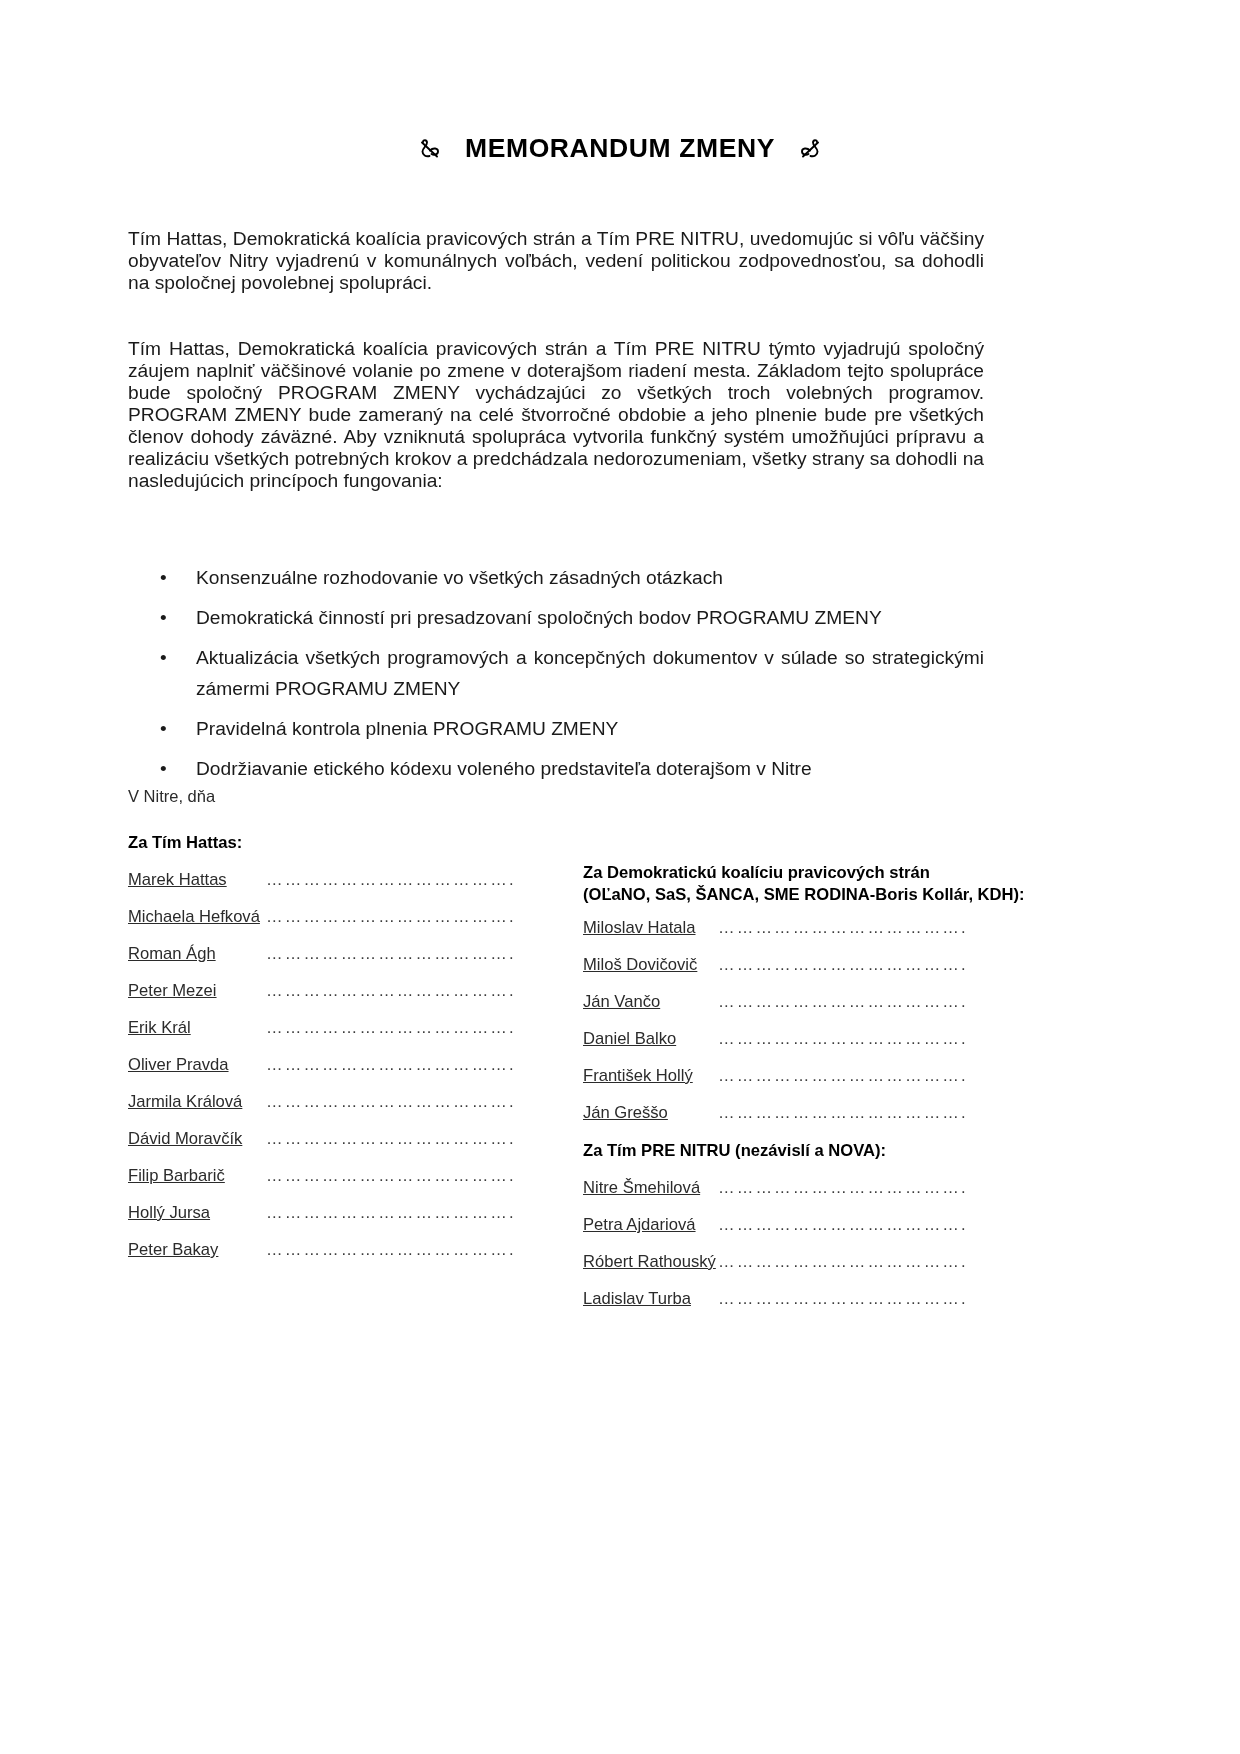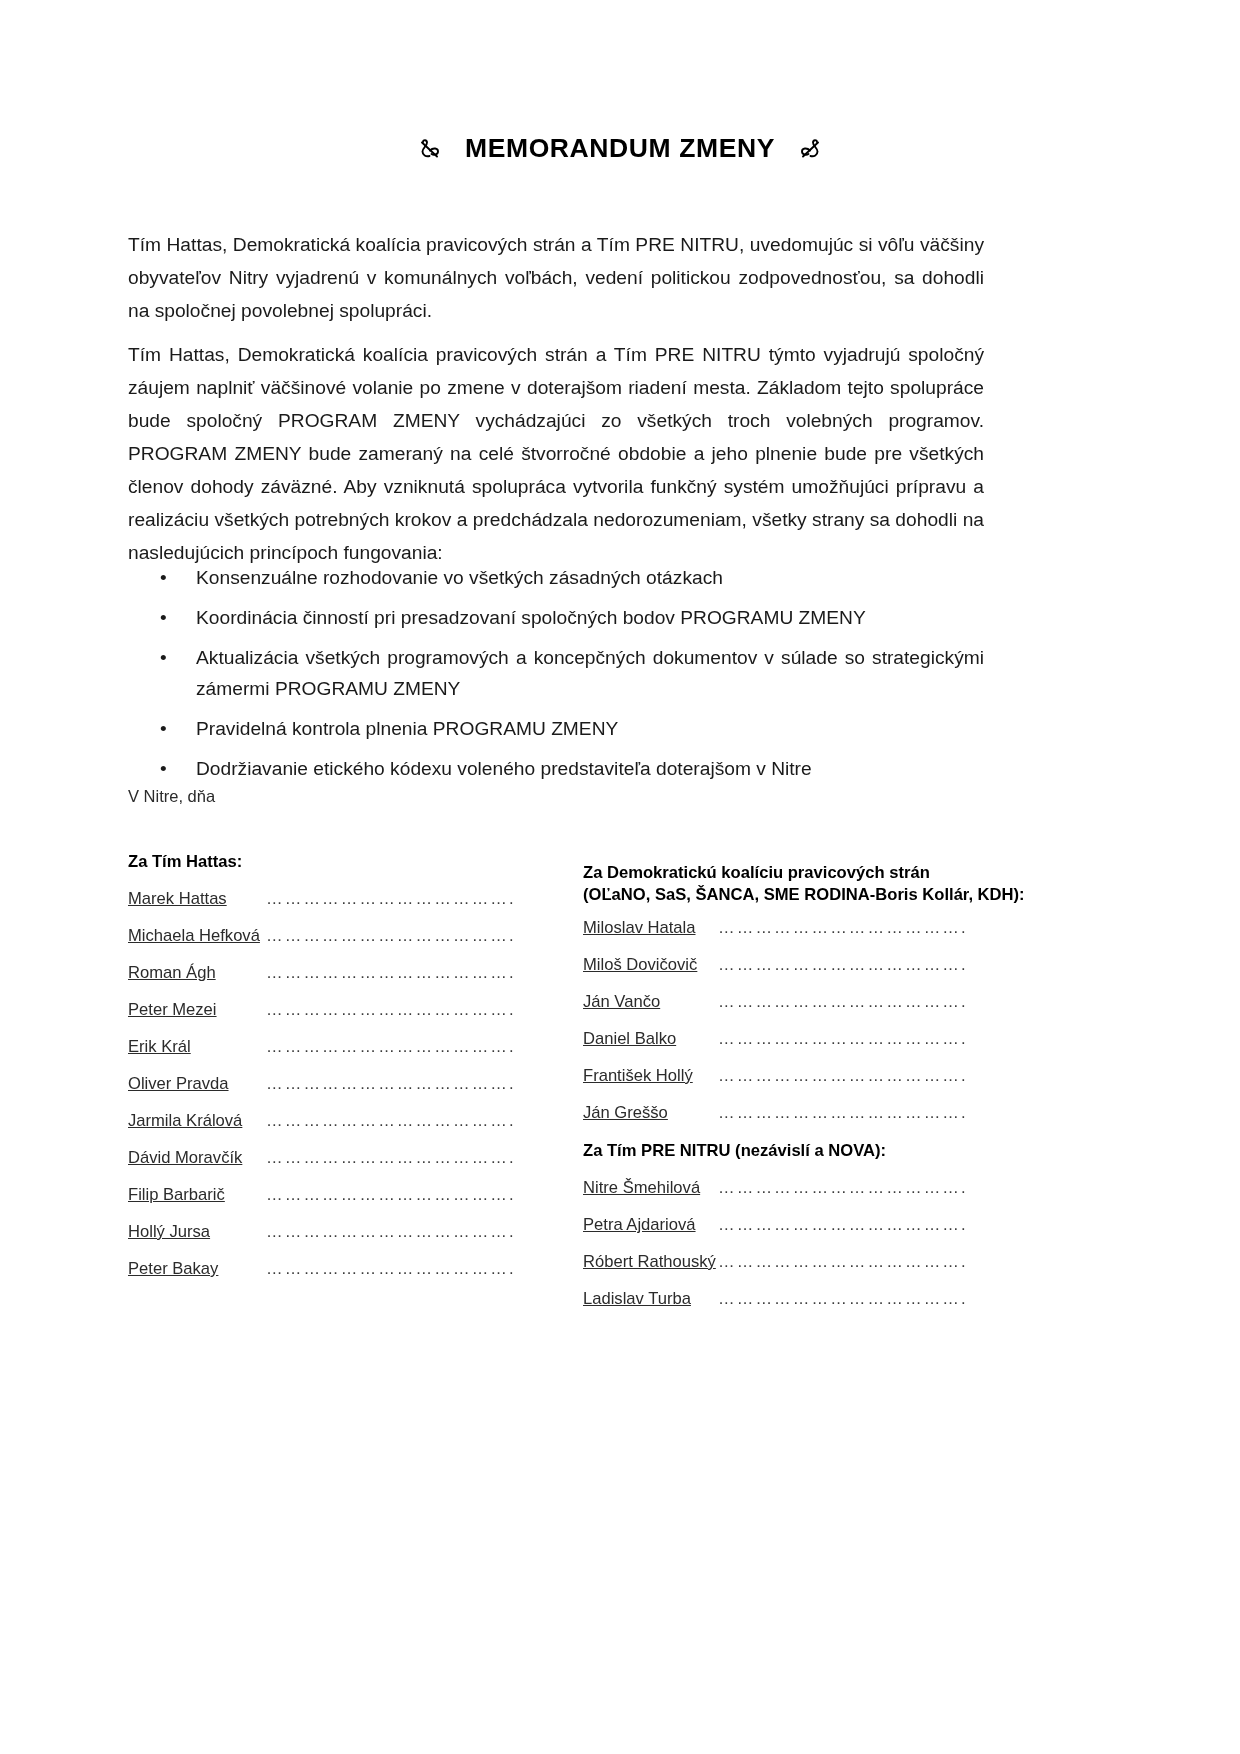--- a/index.html
+++ b/index.html
@@ -51,21 +51,21 @@
   
   .body-col {
     position: absolute;
     left: 128px;
     width: 856px;
   }
   p.para {
     margin: 0;
     font-family: "Liberation Sans", sans-serif;
     font-size: 19.2px;
-    line-height: 33px;
+    line-height: 22px;
     text-align: justify;
     text-justify: inter-word;
     color: #1a1a1a;
   }
   #para1 { top: 228px; }
   #para2 { top: 338px; }
 
   
   .bullets {
     position: absolute;
@@ -104,21 +104,21 @@
     font-family: "Liberation Sans", sans-serif;
     font-size: 16.5px;
     color: #2b2b2b;
     text-align: right;
   }
 
   
   .sig-left {
     position: absolute;
     left: 128px;
-    top: 851px;
+    top: 832px;
     width: 430px;
   }
   .sig-right {
     position: absolute;
     left: 583px;
     top: 862px;
     width: 430px;
   }
   .sig-heading {
     font-family: "Liberation Sans", sans-serif;
@@ -187,21 +187,21 @@
     <p class="para">Tím Hattas, Demokratická koalícia pravicových strán a Tím PRE NITRU týmto vyjadrujú spoločný záujem naplniť väčšinové volanie po zmene v doterajšom riadení mesta. Základom tejto spolupráce bude spoločný PROGRAM ZMENY vychádzajúci zo všetkých troch volebných programov. PROGRAM ZMENY bude zameraný na celé štvorročné obdobie a jeho plnenie bude pre všetkých členov dohody záväzné. Aby vzniknutá spolupráca vytvorila funkčný systém umožňujúci prípravu a realizáciu všetkých potrebných krokov a predchádzala nedorozumeniam, všetky strany sa dohodli na nasledujúcich princípoch fungovania:</p>
   </div>
 
   <ul class="bullets">
     <li>
       <span class="dot">•</span>
       <span>Konsenzuálne rozhodovanie vo všetkých zásadných otázkach</span>
     </li>
     <li>
       <span class="dot">•</span>
-      <span>Koordinácia činností pri presadzovaní spoločných bodov PROGRAMU ZMENY</span>
+      <span>Demokratická činností pri presadzovaní spoločných bodov PROGRAMU ZMENY</span>
     </li>
     <li class="wide">
       <span class="dot">•</span>
       <span>Aktualizácia všetkých programových a koncepčných dokumentov v súlade so strategickými zámermi PROGRAMU ZMENY</span>
     </li>
     <li>
       <span class="dot">•</span>
       <span>Pravidelná kontrola plnenia PROGRAMU ZMENY</span>
     </li>
     <li>

